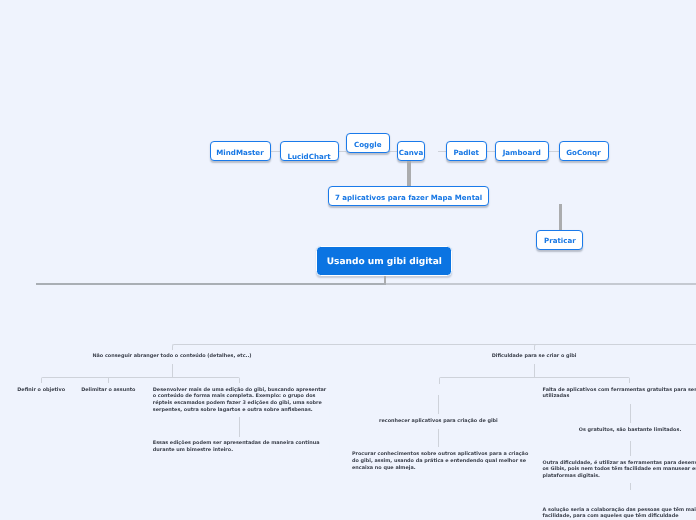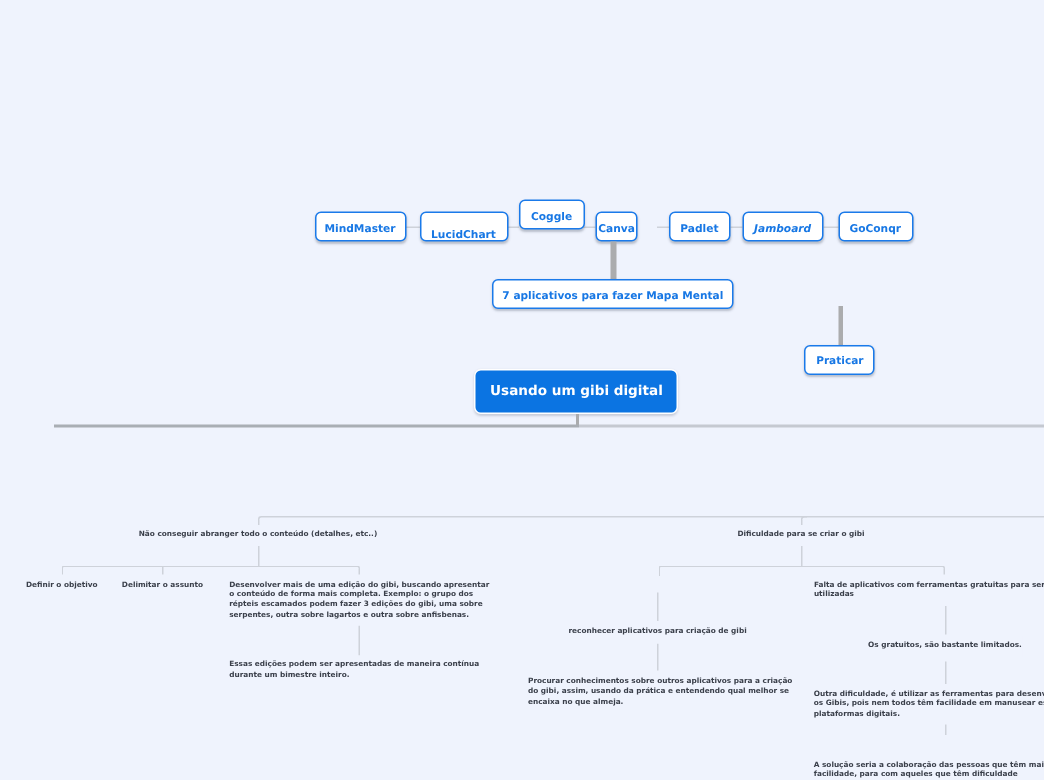--- a/index.html
+++ b/index.html
@@ -46,21 +46,21 @@
     </div>
   <div class="node app" style="left:310px;top:133px;width:43.5px;">
       <span>Coggle</span>
     </div>
   <div class="node app" style="left:361px;top:141.4px;width:28px;">
       <span>Canva</span>
     </div>
   <div class="node app" style="left:409.5px;top:141.4px;width:41.5px;">
       <span>Padlet</span>
     </div>
-  <div class="node app" style="left:458.5px;top:141.4px;width:54.5px;font-style:italic;">
+  <div class="node app" style="left:458.5px;top:141.4px;width:54.5px;">
       <span>Jamboard</span>
     </div>
   <div class="node app" style="left:522.5px;top:141.4px;width:50px;justify-content:center;">
       <span>GoConqr</span>
     </div>
 
   <div class="grey" style="left:371px;top:160.5px;width:4.1px;height:26.5px;"></div>
 
   <div class="node mid" style="left:292px;top:186.2px;width:161.1px;">
       <span>7 aplicativos para fazer Mapa Mental</span>

